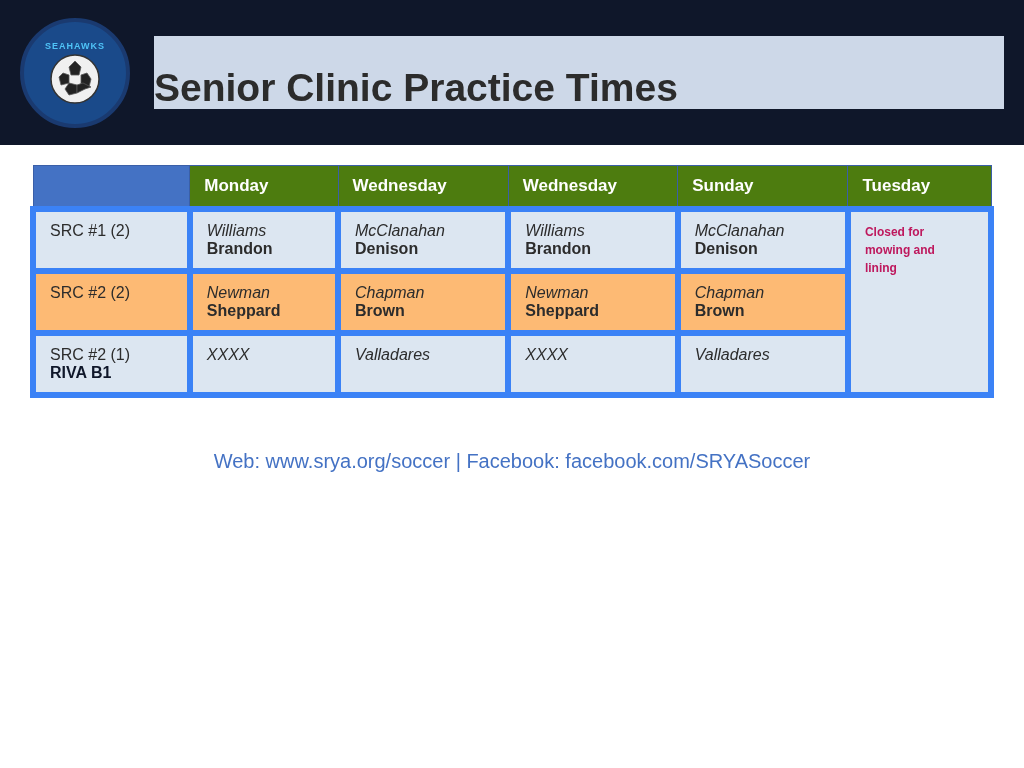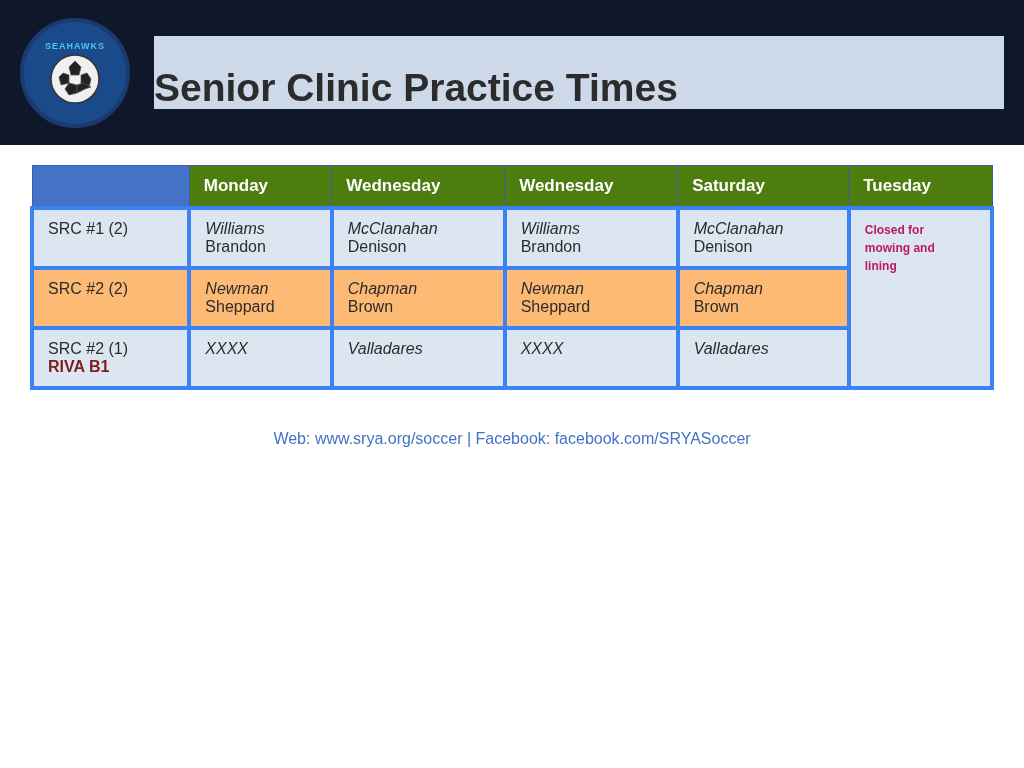--- a/index.html
+++ b/index.html
@@ -95,65 +95,65 @@
 
     .schedule-table th:first-child {
       background: #4472c4;
     }
 
     .schedule-table td {
       padding: 10px 14px;
       font-size: 16px;
       color: #2c2c2c;
       vertical-align: top;
-      border: 4px solid #3b82f6;
+      border: 6px solid #3b82f6;
     }
 
     .row-even td {
       background: #dce6f1;
     }
 
     .row-odd td {
       background: #fdba74;
     }
 
     .row-label {
       font-size: 16px;
       color: #2c2c2c;
       font-weight: normal;
     }
 
     .riva-label {
-      color: #7f1d1d;
+      color: #0f172a;
       font-weight: bold;
     }
 
     .closed-text {
       color: #be185d;
       font-weight: bold;
       font-size: 12px;
     }
 
     
     .friday-cell {
       vertical-align: top;
     }
 
     
     .footer {
       text-align: center;
       color: #4472c4;
-      font-size: 16px;
-      margin-top: 10px;
+      font-size: 20px;
+      margin-top: 22px;
       padding: 8px 0;
     }
 
     
     .cell-line1 { display: block; font-style: italic; }
-    .cell-line2 { display: block; }
+    .cell-line2 { display: block; font-weight: bold; }
   </style>
 </head>
 <body>
 
 <div class="header">
   <div class="logo-circle">
     <div class="logo-inner">
       <span class="logo-seahawks">SEAHAWKS</span>
 
       <svg class="logo-soccer-ball" viewBox="0 0 52 52" xmlns="http://www.w3.org/2000/svg">
@@ -173,21 +173,21 @@
 </div>
 
 <div class="main-content">
   <table class="schedule-table">
     <thead>
       <tr>
         <th></th>
         <th>Monday</th>
         <th>Wednesday</th>
         <th>Wednesday</th>
-        <th>Saturday</th>
+        <th>Sunday</th>
         <th>Tuesday</th>
       </tr>
     </thead>
     <tbody>
 
       <tr class="row-even">
         <td>
           <span class="row-label">SRC #1 (2)</span>
         </td>
         <td>

